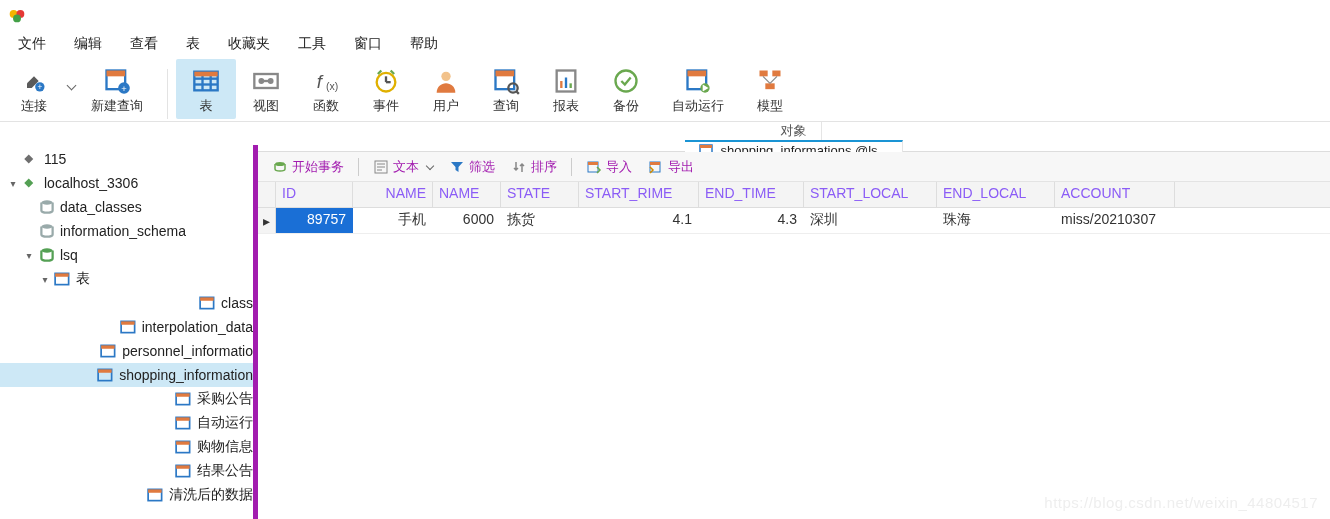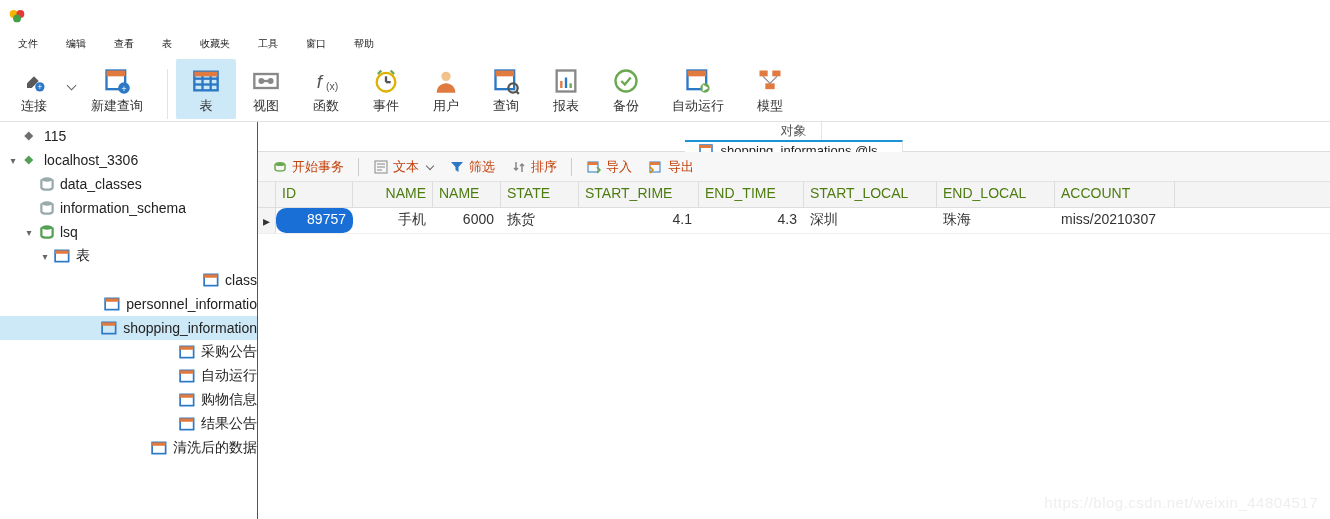--- a/index.html
+++ b/index.html
@@ -5,33 +5,33 @@
 * { box-sizing: border-box; margin: 0; padding: 0; }
 body { font-family: "Microsoft YaHei", "Segoe UI", sans-serif; font-size: 13px; color: #333; background: #fff; width: 1330px; height: 519px; overflow: hidden; user-select: none; }
 
 
 .titlebar { display: flex; align-items: center; height: 30px; padding: 0 8px; background: #fff; }
 .titlebar .logo { width: 18px; height: 18px; margin-right: 6px; }
 .titlebar .title { font-size: 13px; color: #333; }
 
 
 .menubar { display: flex; align-items: center; height: 28px; padding: 0 4px; background: #fff; }
-.menubar .menu-item { padding: 4px 14px; font-size: 10px; color: #222; cursor: default; }
+.menubar .menu-item { padding: 4px 14px; font-size: 14px; color: #222; cursor: default; }
 
 
 .toolbar { display: flex; align-items: flex-end; height: 64px; background: #fff; border-bottom: 1px solid #e3e3e3; padding: 0 4px 2px 4px; }
 .toolbar .tb-item { display: flex; flex-direction: column; align-items: center; justify-content: flex-end; height: 60px; padding: 2px 16px 4px 16px; font-size: 13px; color: #333; border-radius: 2px; gap:2px;}
 .toolbar .tb-item.active { background: #cde8f6; }
 .toolbar .tb-item .icon { width: 28px; height: 28px; display:flex; align-items:center; justify-content:center;}
 .toolbar .tb-dropdown { width: 7px; height: 7px; border-right: 1px solid #666; border-bottom: 1px solid #666; transform: rotate(45deg); margin-left: 4px; margin-bottom: 6px; align-self: center;}
 .toolbar .sep { width: 1px; background: #e3e3e3; height: 50px; margin: 0 8px; }
 
 
 .main { display: flex; height: calc(519px - 30px - 28px - 64px); }
-.sidebar { width: 258px; background: #fff; overflow: hidden; border-right:1px solid #a21caf;}
+.sidebar { width: 258px; background: #fff; overflow: hidden; border-right:5px solid #a21caf;margin-top:23px;}
 .content { flex: 1; display: flex; flex-direction: column; }
 
 
 .tree { font-size: 14px; color: #222; padding-top: 2px;}
 .tree .node { display: flex; align-items: center; height: 24px; padding-left: 6px; white-space: nowrap; }
 .tree .node.selected { background: #cde8f6; }
 .tree .chev { width: 10px; display:inline-flex; justify-content:center; color:#666; font-size:10px;}
 .tree .ticon { width: 18px; height: 18px; display:inline-flex; align-items:center; justify-content:center; margin: 0 4px;}
 .tree .lbl { overflow: hidden; text-overflow: clip; }
 .indent1 { padding-left: 8px !important; }
@@ -39,35 +39,35 @@
 .indent3 { padding-left: 40px !important; }
 .indent4 { padding-left: 56px !important; justify-content: flex-end; }
 
 
 .tabstrip { display: flex; align-items: center; height: 30px; border-bottom: 1px solid #ddd; background:#fff;flex-direction:column;}
 .tab { display: flex; align-items: center; gap: 6px; padding: 0 14px; font-size: 13px; color: #555; border-right: 1px solid #e5e5e5; }
 .tab.active { background: #fff; border-bottom: 2px solid #fff; color:#222; border-top: 2px solid #1a94d4; margin-bottom:-1px;}
 .tab .ticon { width:16px; height:16px; display:inline-flex; align-items:center; justify-content:center;}
 
 
-.subbar { display: flex; align-items: center; height: 30px; padding: 0 8px; gap: 4px; background: #f7f7f7; border-bottom: 1px solid #e3e3e3; font-size: 13px; color:#c2410c;}
+.subbar { display: flex; align-items: center; height: 30px; padding: 0 8px; gap: 4px; background: #f7f7f7; border-bottom: 1px solid #e3e3e3; font-size: 13px; color:#a21caf;}
 .subbar .sitem { display: flex; align-items: center; gap: 4px; padding: 2px 6px;}
 .subbar .vsep { width:1px; height:18px; background:#ccc; margin:0 4px;}
 .subbar svg { width:16px; height:16px;}
 .subbar .drop::after { content:""; display:inline-block; width:5px;height:5px;border-right:1px solid #666;border-bottom:1px solid #666;transform:rotate(45deg);margin-left:4px;margin-bottom:2px;}
 
 
 .grid { flex: 1; background: #fff; font-size: 14px; overflow:hidden;}
 .grid-header { display: flex; height: 26px; background: #f4f4f4; border-bottom: 1px solid #ddd; }
-.grid-header .hcell { border-right: 1px solid #ddd; padding: 3px 6px; color:#4d7c0f; font-size:14px;}
+.grid-header .hcell { border-right: 1px solid #ddd; padding: 3px 6px; color:#8b5cf6; font-size:14px;}
 .grid-row { display: flex; height: 26px; border-bottom: 1px solid #eee; }
 .grid-row .cell { border-right: 1px solid transparent; padding: 3px 6px; white-space:nowrap; overflow:hidden;}
 .rowptr { width: 18px; display:flex; align-items:center; justify-content:center; color:#333; background:#f4f4f4; border-right:1px solid #ddd;}
 .cell-num { text-align: right; }
-.cell-sel { background: #1a6fd6; color: #fff; text-align:right;border-radius:10px;}
+.cell-sel { background: #1a6fd6; color: #fff; text-align:right;}
 
 .watermark { position: absolute; right: 12px; bottom: 8px; color: #eee; font-size: 15px; letter-spacing: 0.5px; pointer-events: none;}
 
 
 .c-id{width:77px;} .c-name{width:80px;text-align:right;} .c-price{width:68px;} .c-state{width:78px;}
 .c-start{width:120px;} .c-end{width:105px;} .c-slocal{width:133px;} .c-elocal{width:118px;} .c-acct{width:120px;}
 </style>
 </head>
 <body>
 
@@ -289,20 +289,30 @@
       </div>
       <div class="node indent4">
           <span class="chev"></span>
           <span class="ticon">
             <svg viewBox="0 0 16 16">
               <rect x="1" y="3" width="12" height="10" fill="none" stroke="#2b78c5" stroke-width="1.5"></rect>
               <rect x="1" y="3" width="12" height="3" fill="#e07a3f"></rect>
             </svg>
           </span>
           <span class="lbl">class</span>
+        </div>
+      <div class="node indent4">
+          <span class="chev"></span>
+          <span class="ticon">
+            <svg viewBox="0 0 16 16">
+              <rect x="1" y="3" width="12" height="10" fill="none" stroke="#2b78c5" stroke-width="1.5"></rect>
+              <rect x="1" y="3" width="12" height="3" fill="#e07a3f"></rect>
+            </svg>
+          </span>
+          <span class="lbl">interpolation_data</span>
         </div>
       <div class="node indent4">
           <span class="chev"></span>
           <span class="ticon">
             <svg viewBox="0 0 16 16">
               <rect x="1" y="3" width="12" height="10" fill="none" stroke="#2b78c5" stroke-width="1.5"></rect>
               <rect x="1" y="3" width="12" height="3" fill="#e07a3f"></rect>
             </svg>
           </span>
           <span class="lbl">personnel_informatio</span>

